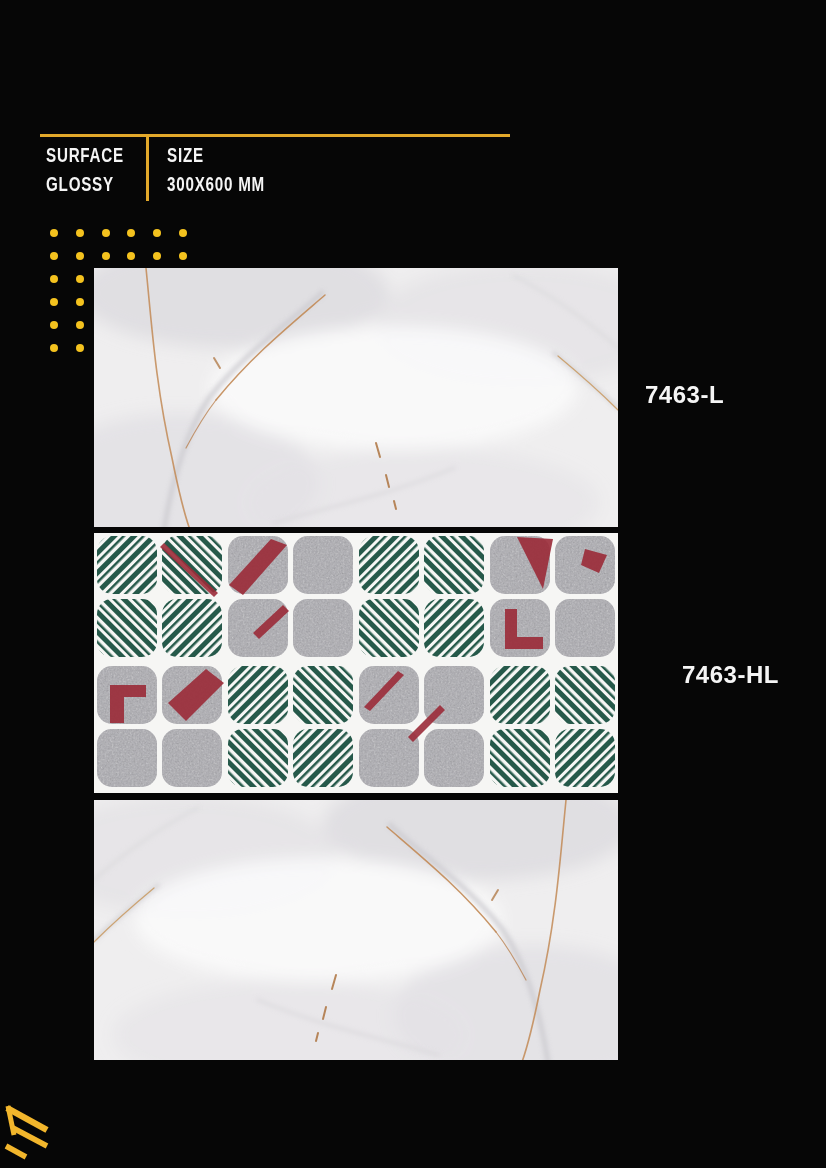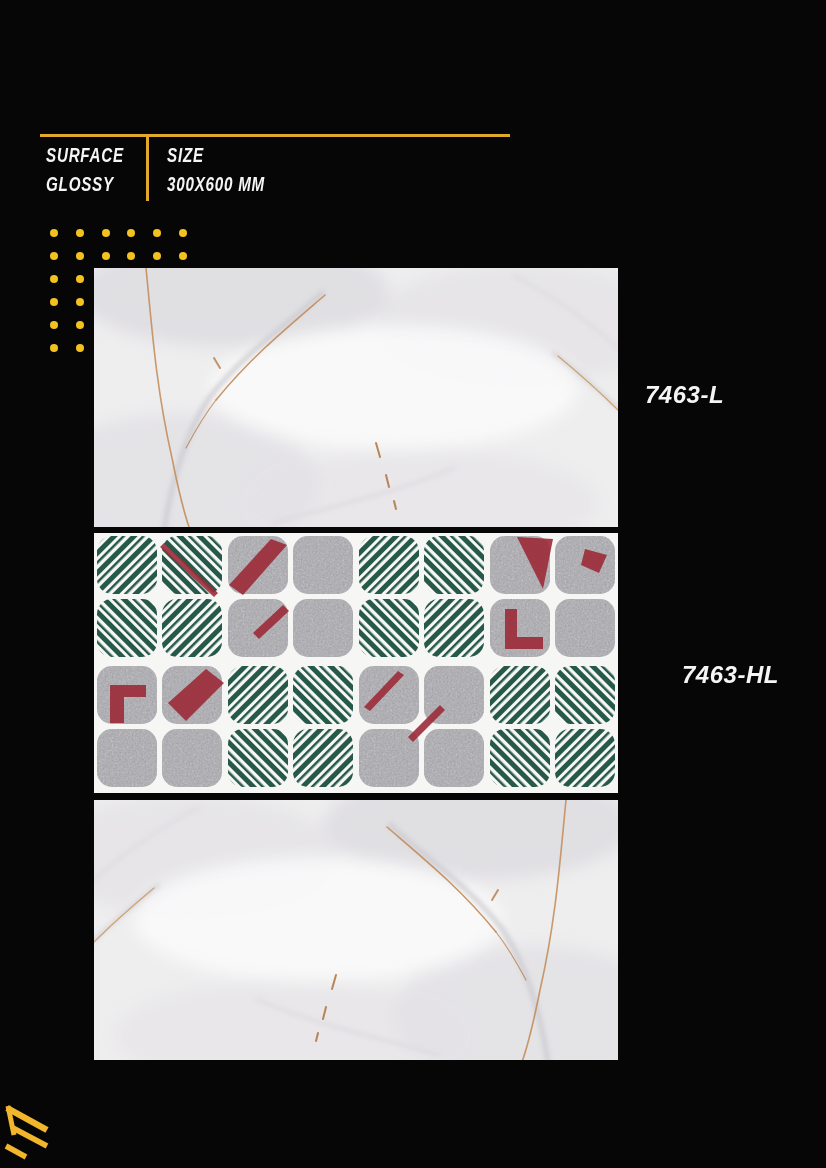--- a/index.html
+++ b/index.html
@@ -2,21 +2,20 @@
 <html style="--background: #060606; --accent_gold: #E2A82A; --dot_yellow: #F4C21E; --logo_gold: #F2B62C; --text_white: #F5F5F5; --pattern_green: #26594A; --pattern_red: #9B2B38; --pattern_gray: #ACABB1; --marble_base: #EFEEEF; --marble_vein_tan: #C28A55;"><head>
 <meta charset="utf-8">
 <style>
   html,body{margin:0;padding:0;background:#000;}
   .page{
     position:relative;
     width:826px;height:1168px;
     background:var(--background,#060606);
     overflow:hidden;
     font-family:"Liberation Sans", sans-serif;
-    font-style:italic;
   }
   
   .rule-h{
     position:absolute;left:40px;top:134px;width:470px;height:3px;
     background:var(--accent_gold,#E2A82A);
   }
   .rule-v{
     position:absolute;left:146px;top:135px;width:3px;height:66px;
     background:var(--accent_gold,#E2A82A);
   }

